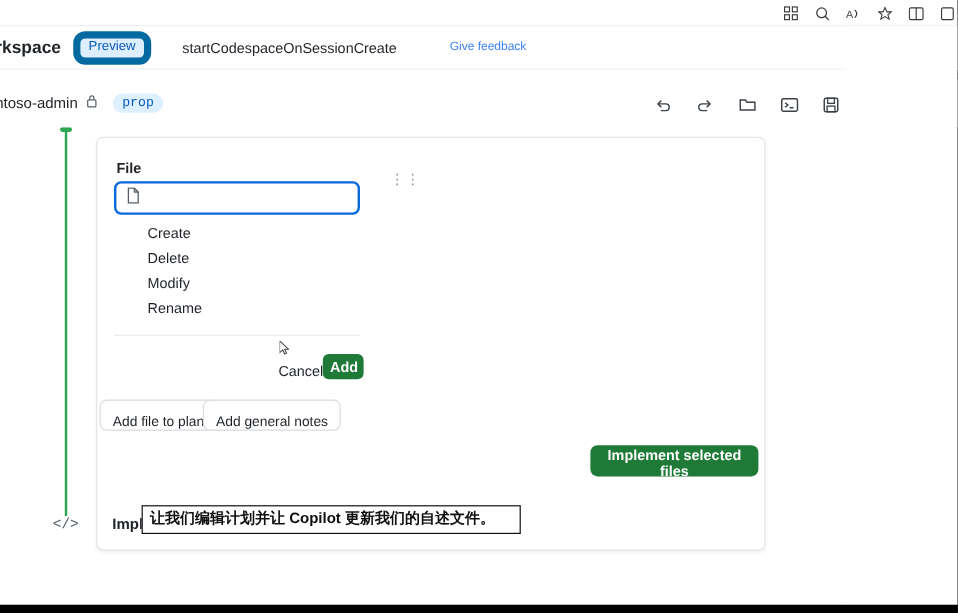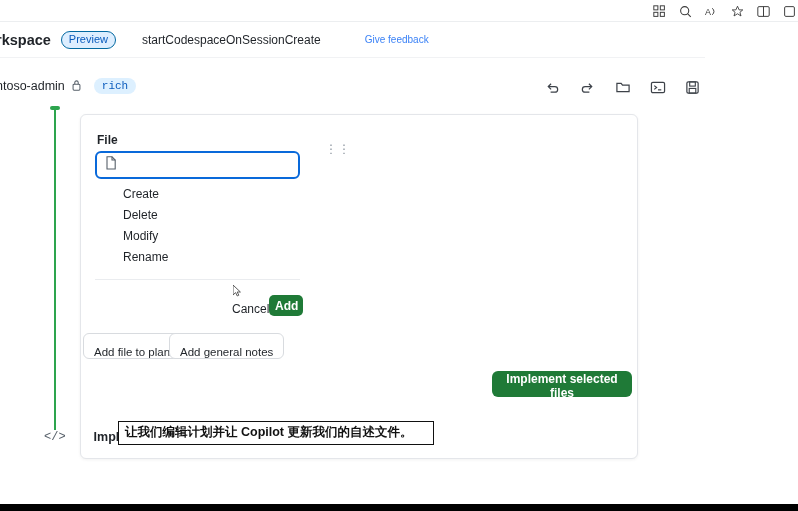--- a/index.html
+++ b/index.html
@@ -64,21 +64,21 @@
   .ws-title {
     font-size: 14.5px;
     font-weight: 700;
     color: #1f2328;
     margin-left: -4px;
   }
   .preview-pill {
     margin-left: 10px;
     font-size: 11px;
     color: #0a5bbd;
-    border: 1px solid #0369a1;
+    border: 6px solid #0369a1;
     background: #ddeeff;
     border-radius: 10px;
     padding: 1px 7px 2px 7px;
     line-height: 13px;
   }
   .branch-name {
     margin-left: 26px;
     font-size: 12px;
     color: #1f2328;
   }
@@ -390,21 +390,21 @@
     </div>
 
     <div class="subheader">
       <span class="repo-name">ntoso-admin</span>
       <span class="lock-icon">
         <svg width="11" height="12" viewBox="0 0 12 14">
             <rect x="2" y="6" width="8" height="7" rx="1.2" fill="none" stroke="#57606a" stroke-width="1.2"></rect>
             <path d="M4 6 V4.2 a2 2 0 0 1 4 0 V6" fill="none" stroke="#57606a" stroke-width="1.2"></path>
           </svg>
       </span>
-      <span class="branch-chip">rich</span>
+      <span class="branch-chip">prop</span>
       <div class="subheader-tools">
         <span class="uicon">
           <svg width="15" height="15" viewBox="0 0 16 16">
               <path d="M4 7 H10.5 a3 3 0 0 1 0 6 H6" fill="none" stroke="#3d4249" stroke-width="1.3"></path>
               <polyline points="6.5,4 3.5,7 6.5,10" fill="none" stroke="#3d4249" stroke-width="1.3"></polyline>
             </svg>
         </span>
         <span class="uicon">
           <svg width="15" height="15" viewBox="0 0 16 16">
               <path d="M12 7 H5.5 a3 3 0 0 0 0 6 H10" fill="none" stroke="#3d4249" stroke-width="1.3"></path>

